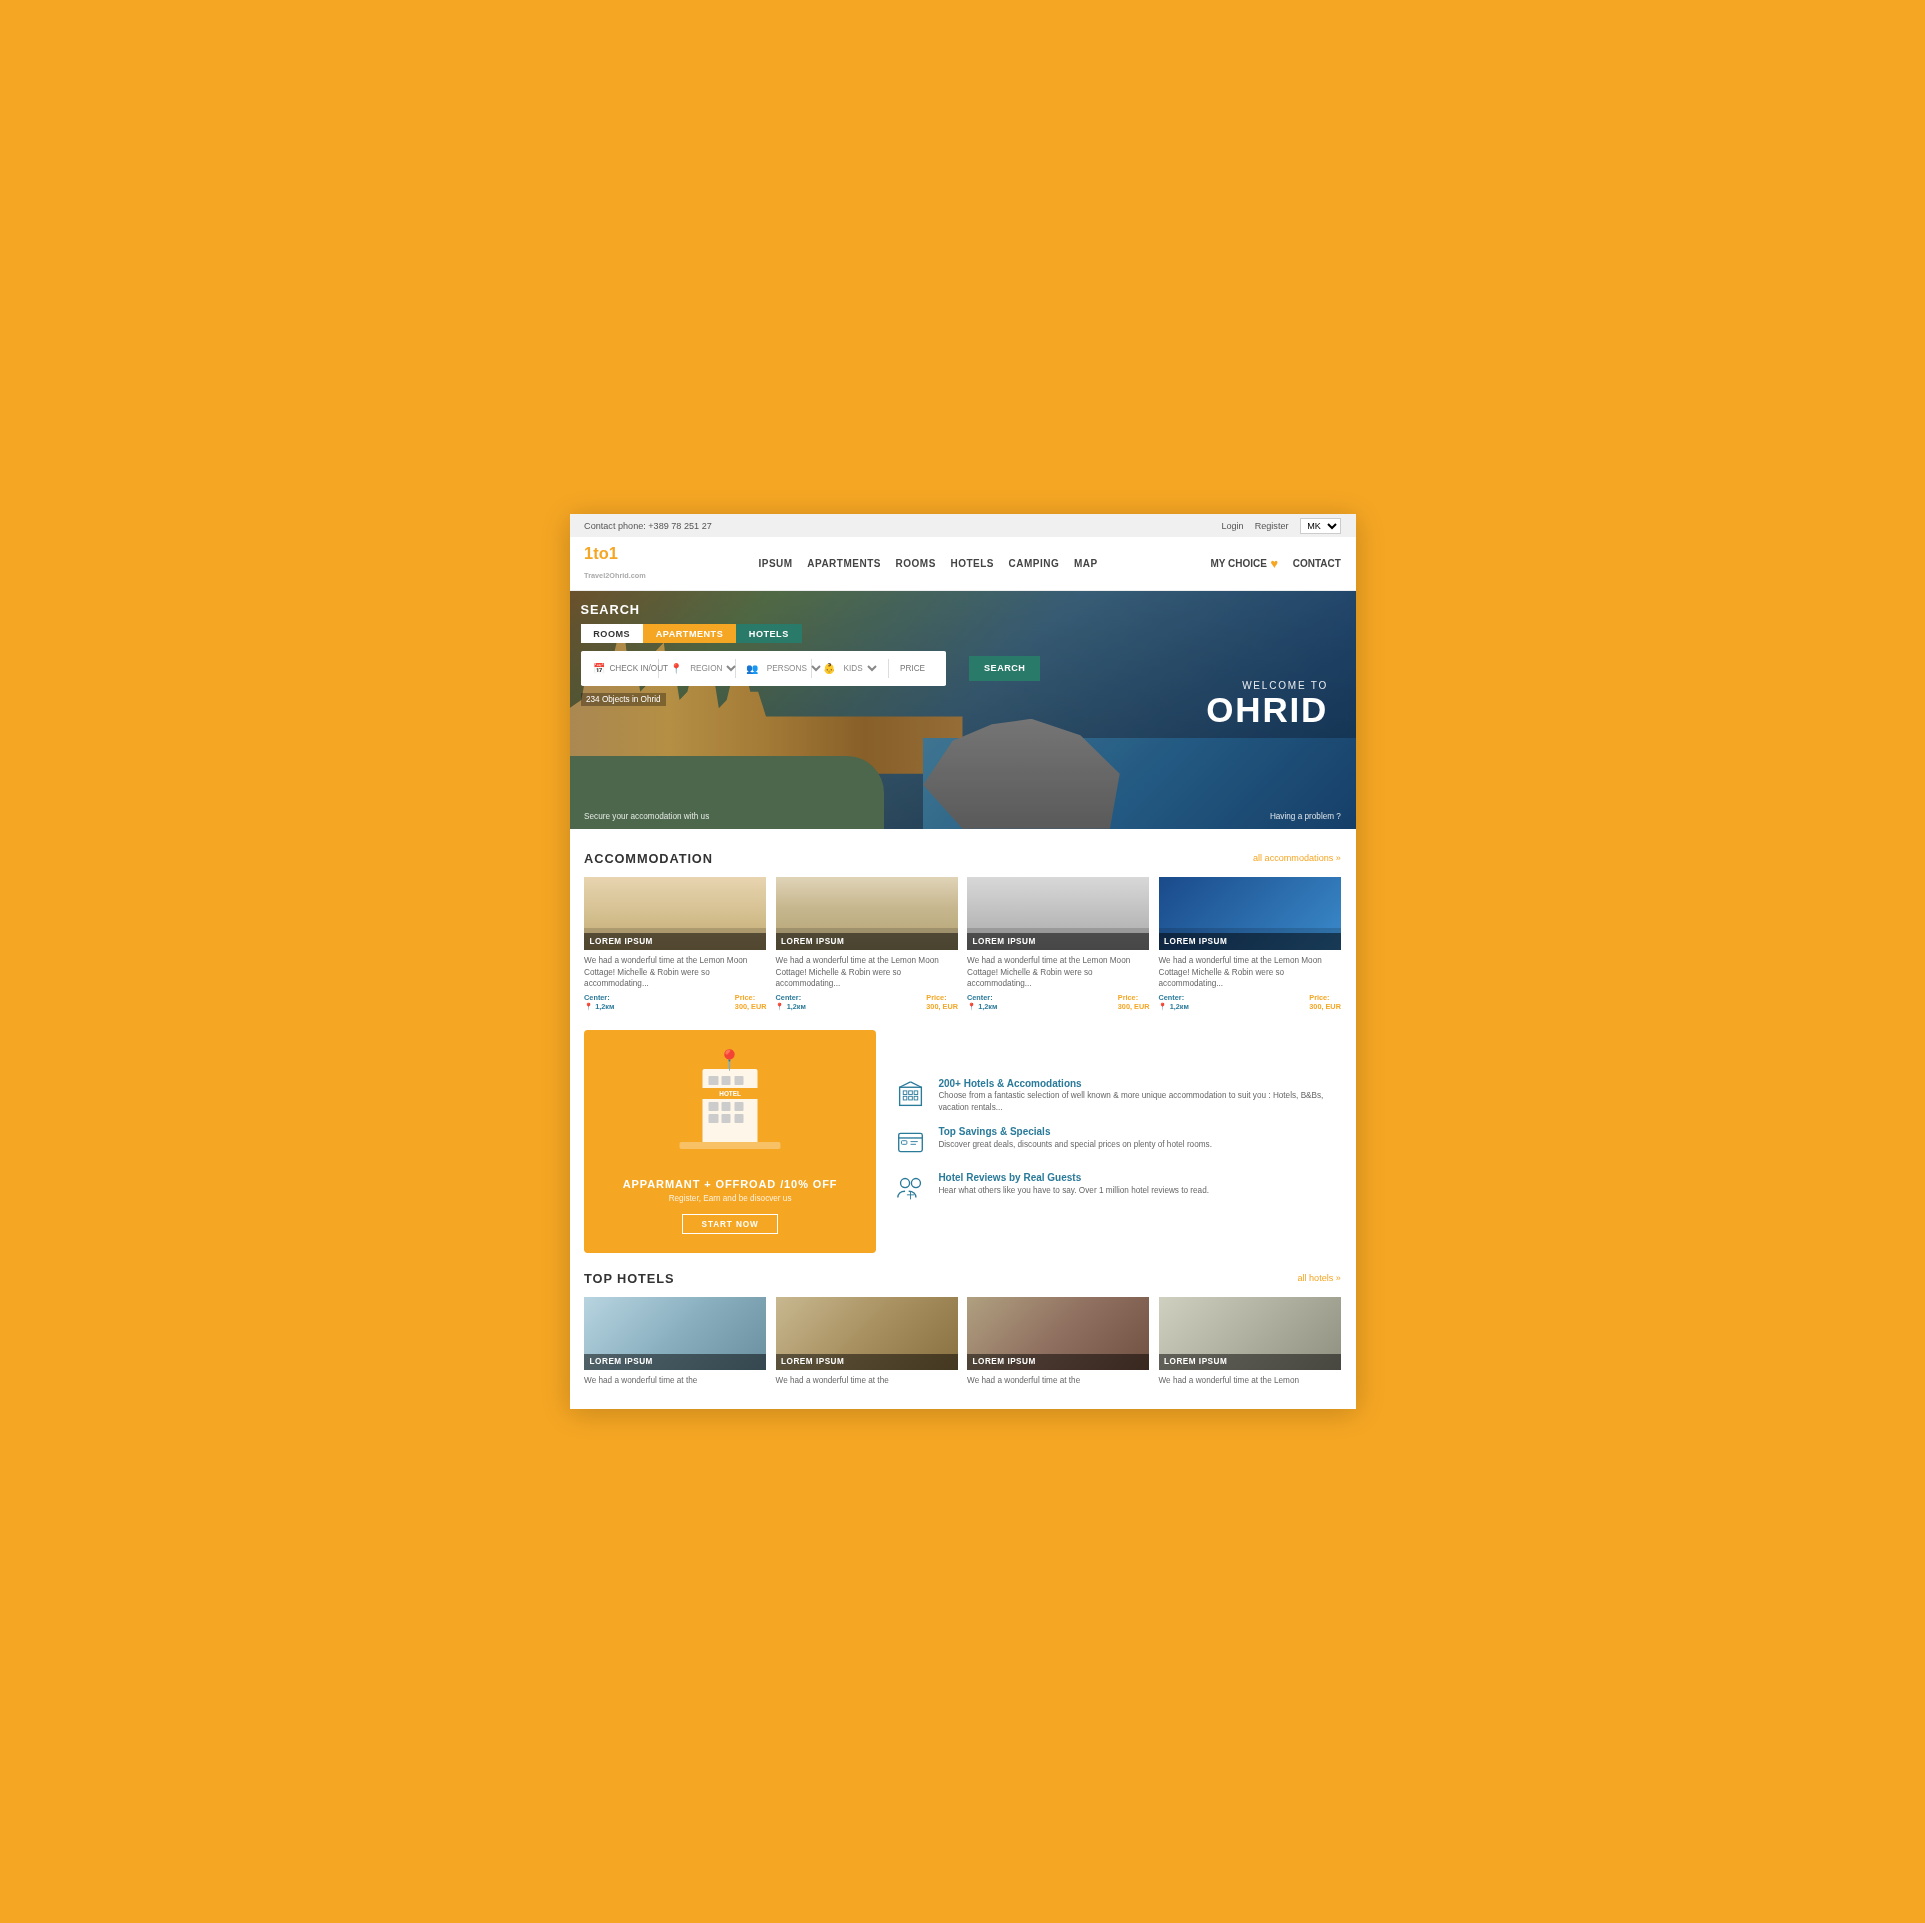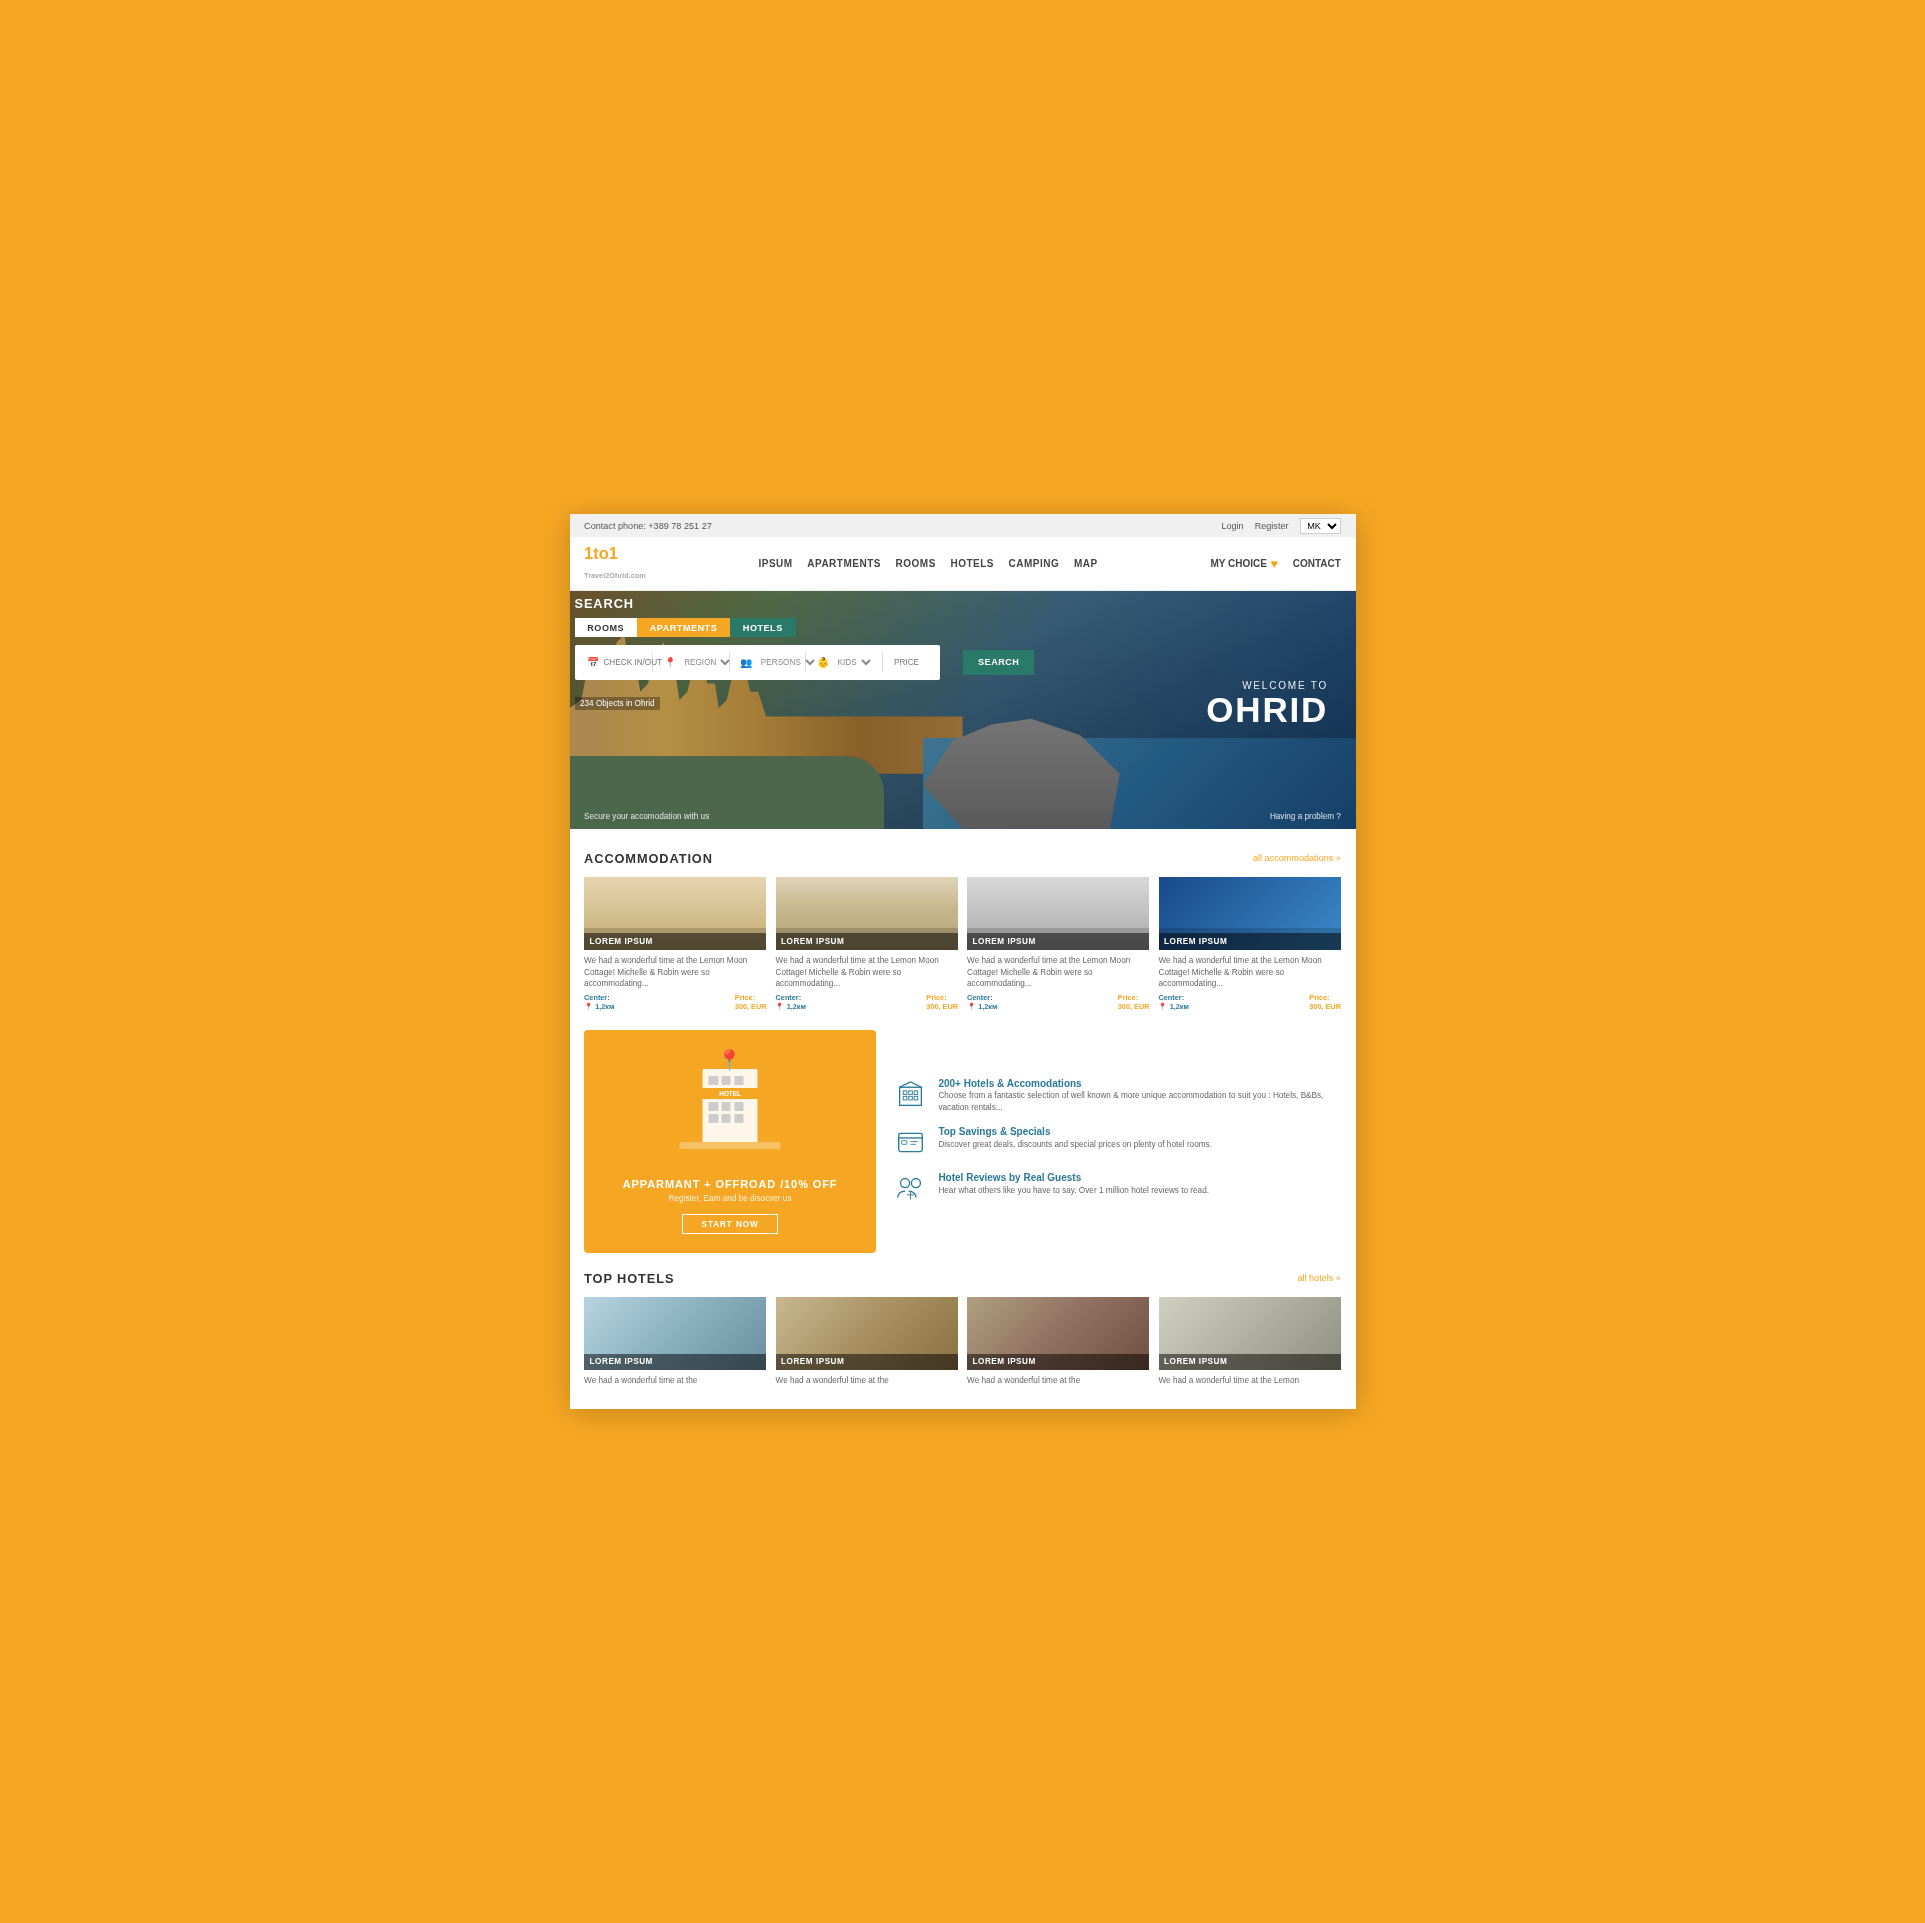--- a/index.html
+++ b/index.html
@@ -127,21 +127,21 @@
       clip-path: polygon(20% 100%, 0% 60%, 15% 20%, 35% 5%, 55% 0%, 80% 15%, 100% 50%, 95% 100%);
     }
     .hero-overlay {
       position: absolute;
       top: 0; left: 0; right: 0; bottom: 0;
       background: rgba(0,0,0,0.15);
     }
     .hero-content {
       position: absolute;
       top: 0; left: 0; right: 0; bottom: 0;
-      padding: 5px;
+      padding: 11px;
     }
     .search-label {
       color: #fff;
       font-size: 12.8px;
       font-weight: bold;
       margin-bottom: 7.3px;
       letter-spacing: 0.9px;
     }
     .search-tabs { display: flex; gap: 0; margin-bottom: 7.3px; }
     .search-tab {
@@ -197,21 +197,21 @@
       padding: 7.3px 14.6px;
       font-size: 9.1px;
       font-weight: bold;
       cursor: pointer;
       letter-spacing: 0.5px;
       white-space: nowrap;
     }
     .objects-count {
       color: #fff;
       font-size: 8.2px;
-      margin-top: 17px;
+      margin-top: 7px;
       background: rgba(0,0,0,0.3);
       display: inline-block;
       padding: 1.8px 5.5px;
     }
     .hero-welcome {
       position: absolute;
       right: 27.4px;
       top: 50%;
       transform: translateY(-60%);
       text-align: right;

